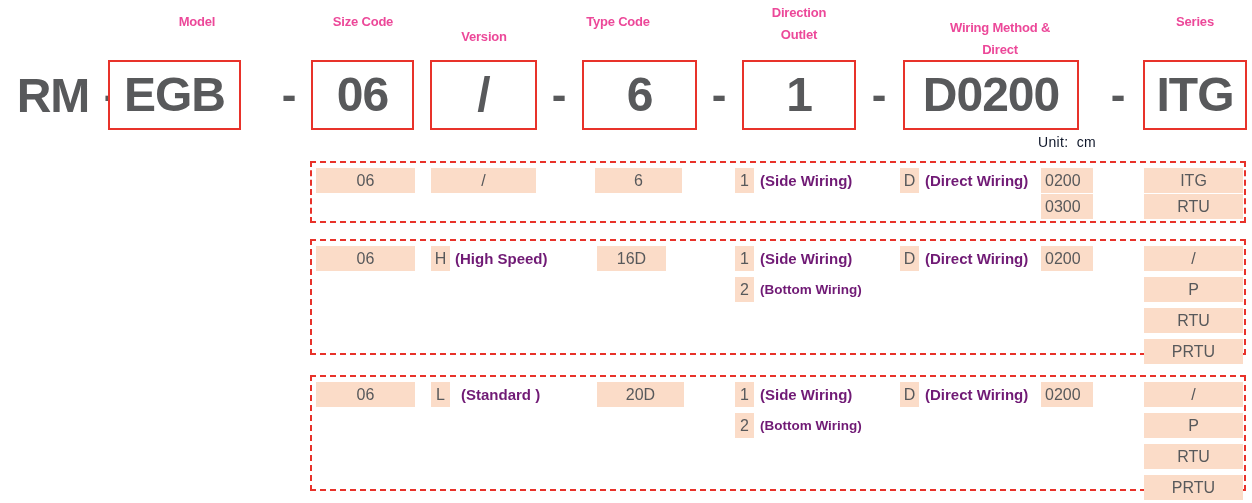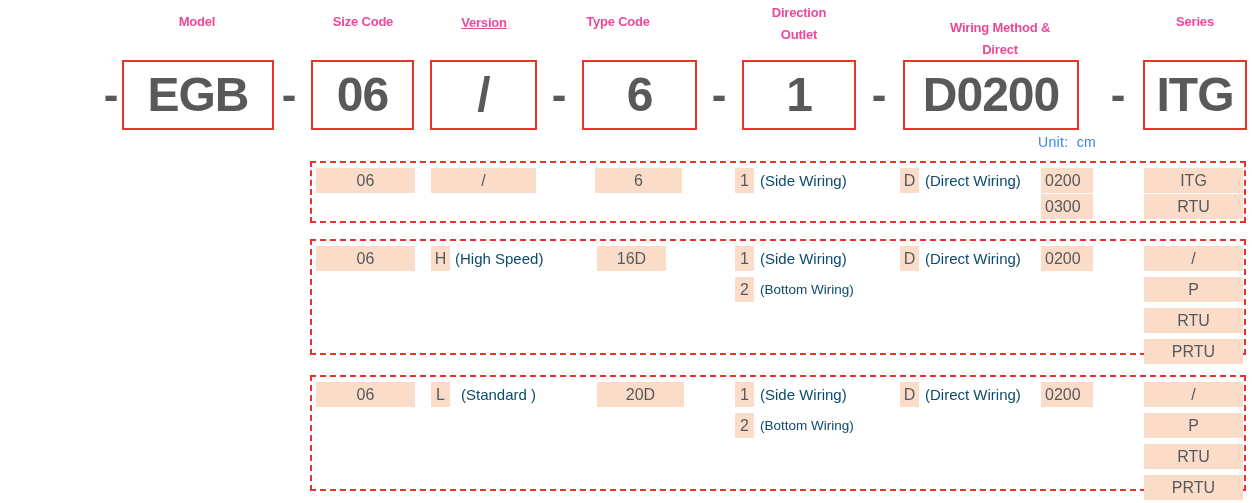--- a/index.html
+++ b/index.html
@@ -60,21 +60,21 @@
     display:flex;
     align-items:center;
     justify-content:center;
     font-size:44px;
     font-weight:bold;
     color:#58595b;
   }
   .unit-note{
     position:absolute;
     font-size:14px;
-    color:#3b82f6;
+    color:#0f172a;
     letter-spacing:.3px;
     white-space:pre;
   }
 
   
   .block{
     position:absolute;
     left:310px;
     width:936px;
     border:2px dashed #e8322a;
@@ -87,64 +87,68 @@
     display:flex;
     align-items:center;
     justify-content:center;
     font-size:16px;
     line-height:16px;
     height:25px;
     white-space:nowrap;
   }
   .note{
     position:absolute;
-    color:#0c4a6e;
+    color:#701a75;
     font-size:15px;
     line-height:25px;
     height:25px;
     white-space:nowrap;
     display:flex;
     align-items:center;
+    font-weight:bold;
   }
   .note.sm{ font-size:13.5px; }
 </style>
 </head>
 <body>
 
 <div class="hdr-label" style="left:126px; top:11px; width:142px;">
   <span>Model</span>
 </div>
 <div class="hdr-label" style="left:302px; top:11px; width:122px;">
   <span>Size Code</span>
 </div>
-<div class="hdr-label" style="left:424px; top:12px; width:120px;text-decoration:underline;">
+<div class="hdr-label" style="left:424px; top:26px; width:120px;">
   <span>Version</span>
 </div>
 <div class="hdr-label" style="left:556px; top:11px; width:124px;">
   <span>Type Code</span>
 </div>
 <div class="hdr-label" style="left:736px; top:2px; width:126px;">
   <div>Direction</div>
   <div>Outlet</div>
 </div>
 <div class="hdr-label" style="left:900px; top:2px; width:200px;margin-top:15px;">
   <div>Wiring Method &amp;</div>
   <div>Direct</div>
 </div>
 <div class="hdr-label" style="left:1143px; top:11px; width:104px;">
   <span>Series</span>
 </div>
 
 <div class="code-line">
 
+  <div class="code-plain" style="left:2px; width:102px;">
+    <span>RM</span>
+  </div>
   <div class="dash" style="left:100px;">
     <span>-</span>
   </div>
 
-  <div class="code-box" style="left:122px; width:152px;">
+  <div class="code-box" style="left:108px; width:133px;">
     <span>EGB</span>
   </div>
   <div class="dash" style="left:278px;">
     <span>-</span>
   </div>
 
   <div class="code-box" style="left:311px; width:103px;">
     <span>06</span>
   </div>
 

